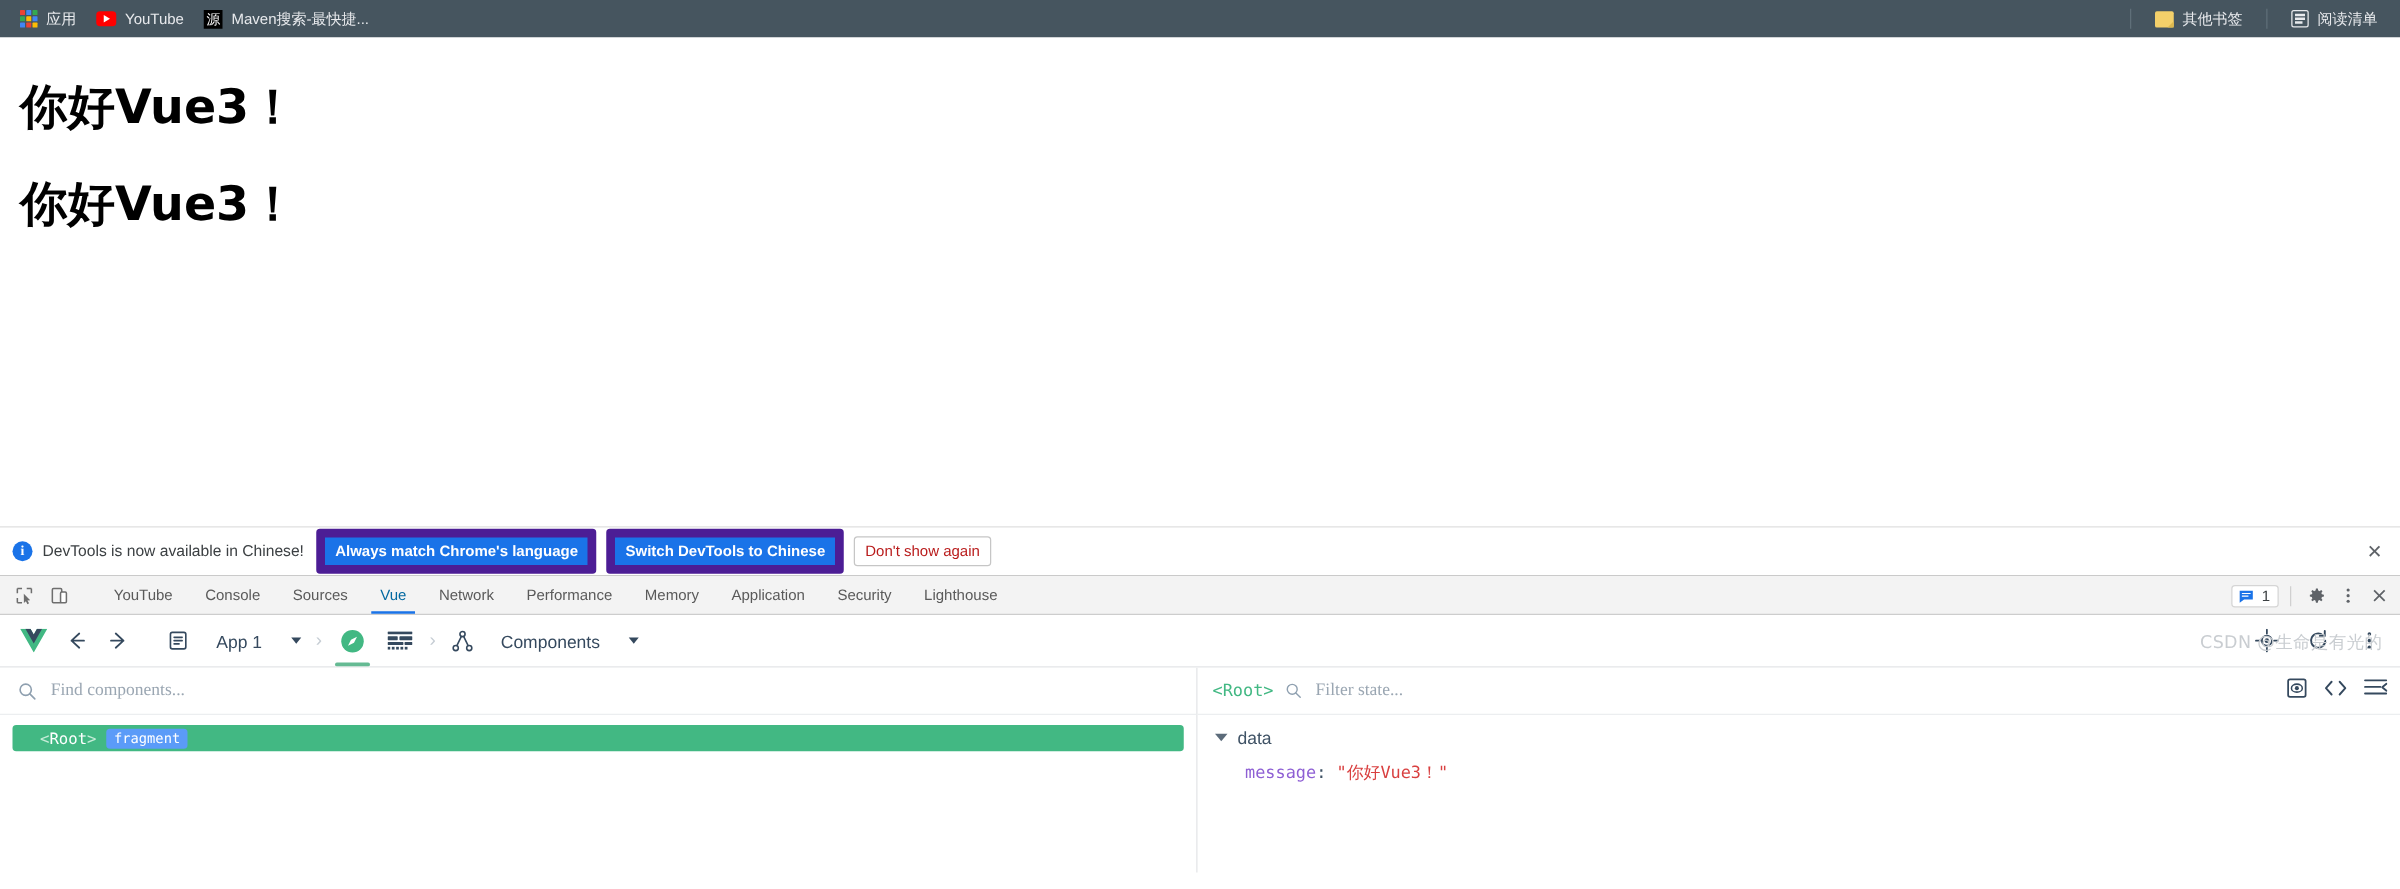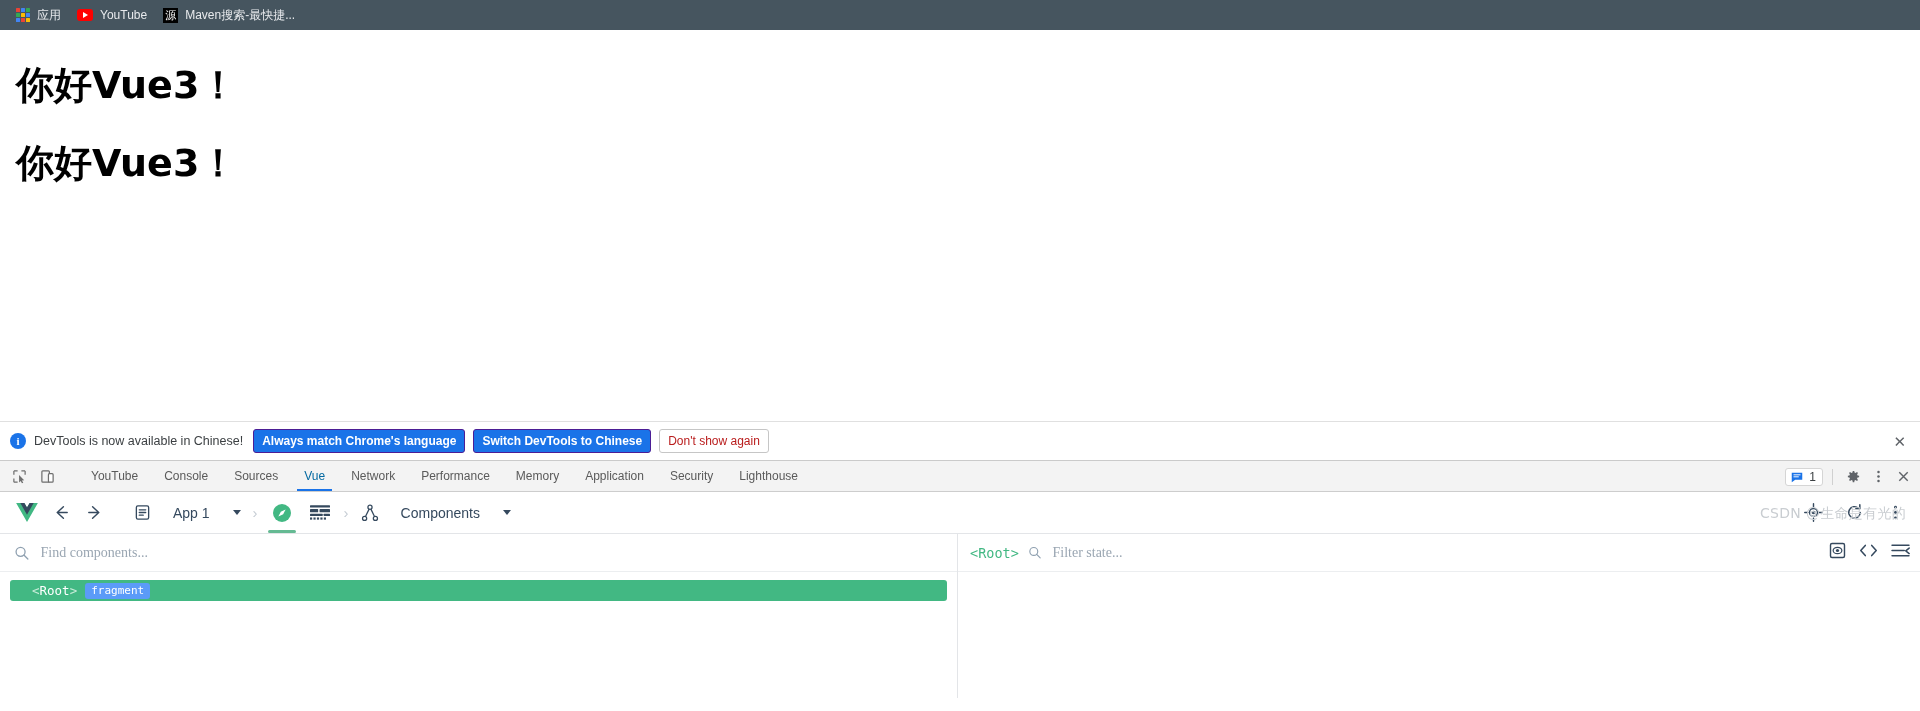--- a/index.html
+++ b/index.html
@@ -153,21 +153,21 @@
     font-weight: bold;
     line-height: 16px;
     text-align: center;
     font-family: "Liberation Serif", serif;
     flex: none;
   }
   .notice-text { margin-right: 2px; font-size: 12.5px; }
   .btn-blue {
     background: #1a73e8;
     color: #fff;
-    border: 1px solid #4c1d95;
+    border: 7px solid #4c1d95;
     border-radius: 3px;
     font-size: 12px;
     font-weight: bold;
     padding: 4px 8px;
     cursor: pointer;
     font-family: "Liberation Sans", sans-serif;
     white-space: nowrap;
     text-align: center;
   }
   .btn-plain {
@@ -426,20 +426,36 @@
     <div class="bm-item">
       <span class="yt-icon"></span>
       <span class="bm-label">YouTube</span>
     </div>
 
     <div class="bm-item">
       <span class="mv-icon">源</span>
       <span class="bm-label">Maven搜索-最快捷...</span>
     </div>
 
+    <div class="bm-right">
+      <span class="bm-sep"></span>
+      <div class="bm-item">
+        <span class="folder-icon"></span>
+        <span class="bm-label">其他书签</span>
+      </div>
+      <span class="bm-sep"></span>
+      <div class="bm-item">
+        <span class="reading-icon">
+            <i></i>
+            <i></i>
+            <i></i>
+          </span>
+        <span class="bm-label">阅读清单</span>
+      </div>
+    </div>
   </div>
 
   <div class="viewport">
     <h1 class="h1-a">你好Vue3！</h1>
     <h1 class="h1-b">你好Vue3！</h1>
   </div>
 
   <div class="notice-bar">
     <span class="info-icon">i</span>
     <span class="notice-text">DevTools is now available in Chinese!</span>
@@ -640,17 +656,27 @@
           </span>
           <span>
             <svg width="19" height="16" viewBox="0 0 20 17">
               <path d="M1 2.4h18M1 8h13M1 13.6h18" stroke="#35495e" stroke-width="1.6" stroke-linecap="round"></path>
               <path d="M19.2 5.4 15.6 8.3l3.6 2.9" stroke="#35495e" stroke-width="1.6" fill="none" stroke-linecap="round" stroke-linejoin="round"></path>
             </svg>
           </span>
         </span>
       </div>
 
+      <div class="state-body">
+        <div class="state-group">
+          <span class="tri-down"></span>
+          <span class="group-name">data</span>
+        </div>
+        <div class="state-entry">
+          <span class="k-name">message</span><span class="k-colon">:</span>
+          <span class="k-val">"你好Vue3！"</span>
+        </div>
+      </div>
     </div>
   </div>
 
   <div class="watermark">CSDN @生命是有光的</div>
 </div>
 
 </body></html>

